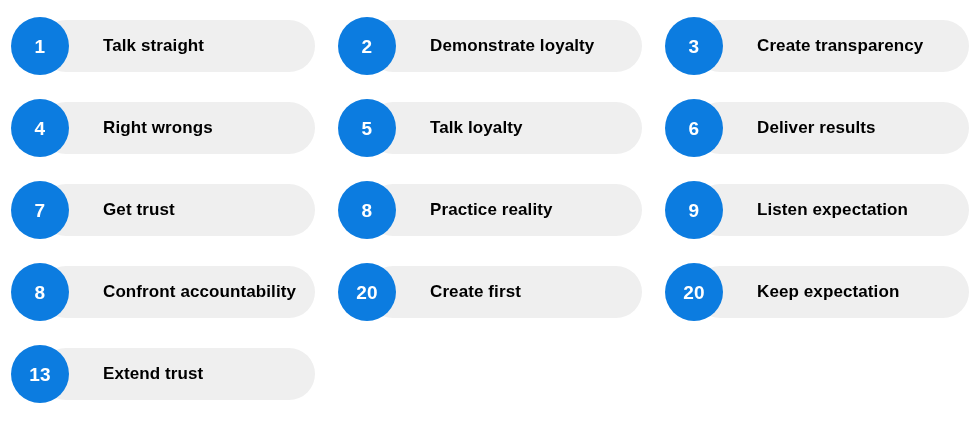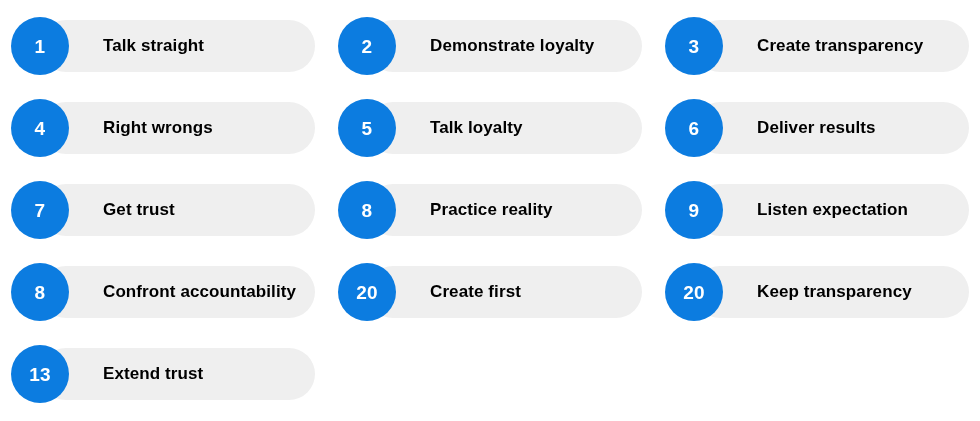--- a/index.html
+++ b/index.html
@@ -141,21 +141,21 @@
         <div class="label">Confront accountability</div>
       </div>
       <div class="item">
         <div class="pill"></div>
         <div class="badge">20</div>
         <div class="label">Create first</div>
       </div>
       <div class="item">
         <div class="pill"></div>
         <div class="badge">20</div>
-        <div class="label">Keep transparency</div>
+        <div class="label">Keep expectation</div>
       </div>
       <div class="item">
         <div class="pill"></div>
         <div class="badge">13</div>
         <div class="label">Extend trust</div>
       </div>
     </div>
 </div>
 
 </body></html>

